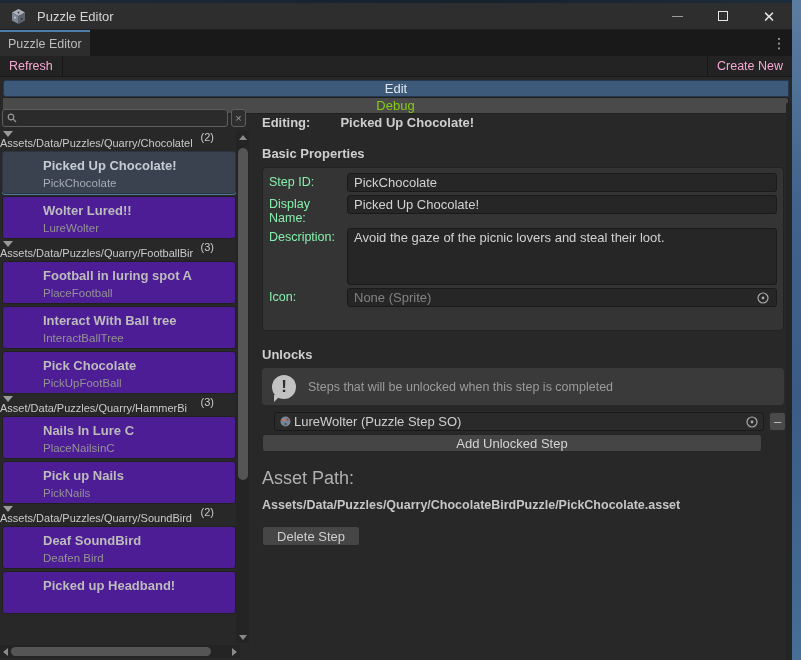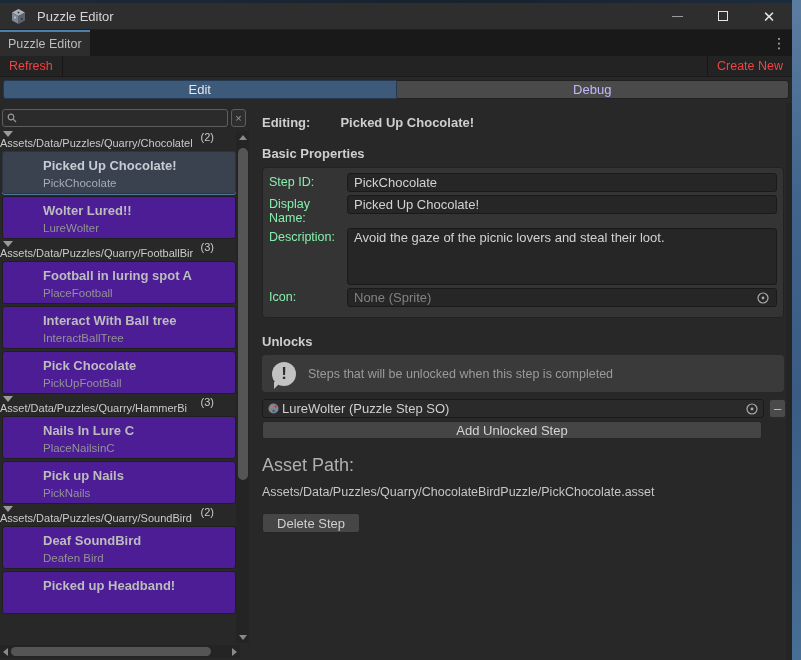--- a/index.html
+++ b/index.html
@@ -25,31 +25,31 @@
 
   
   .tabstrip { height:26px; background:#191919; display:flex; align-items:flex-end; position:relative; }
   .doc-tab { height:26px; width:90px; background:#2d2d2d; border-top:2px solid #4c7fae;
     display:flex; align-items:center; padding-left:8px; color:#bdbdbd; font-size:12.5px; }
   .kebab { position:absolute; right:4px; top:0; height:26px; width:18px; display:flex;
     align-items:center; justify-content:center; color:#c0c0c0; font-size:14px; letter-spacing:0; }
 
   
   .toolbar { height:21px; background:#232323; border-bottom:1px solid #191919;
-    display:flex; align-items:center; font-size:12.5px; color:#ef4444; }
+    display:flex; align-items:center; font-size:12.5px; color:#f9a8d4; }
   .tb-btn { height:100%; display:flex; align-items:center; padding:0 9px; }
   .tb-sep { width:1px; height:100%; background:#161616; }
   .tb-spacer { flex:1; }
 
   
-  .mode-tabs { display:flex; padding:3px 3px 0 3px; height:23px; }
+  .mode-tabs { display:flex; padding:3px 3px 0 3px; height:23px;flex-direction:column; }
   .mode-tab { flex:1; height:19px; display:flex; align-items:center; justify-content:center;
     font-size:13px; border:1px solid #202020; }
   .mode-edit { background:#3d5a7a; color:#e2e6ea; border-radius:3px 0 0 3px; border-color:#26384e; }
-  .mode-debug { background:#4a4a4a; color:#c4b5fd; border-radius:0 3px 3px 0; border-left:none; }
+  .mode-debug { background:#4a4a4a; color:#84cc16; border-radius:0 3px 3px 0; border-left:none; }
 
   
   .main { position:absolute; left:0; top:100px; right:0; bottom:0; display:flex; }
   .left-panel { width:250px; position:relative; flex:none; }
   .right-panel { flex:1; position:relative; padding:0 6px 0 12px; overflow:hidden; }
   .right-gutter { position:absolute; right:0; top:0; bottom:0; width:6px; background:#242424; }
 
   
   .search-row { position:absolute; left:2px; top:6px; right:4px; height:18px; display:flex; }
   .search-field { flex:1; height:18px; background:#2b2b2b; border:1px solid #5e5e5e;
@@ -102,33 +102,33 @@
   .field .obj-text { flex:1; }
   .picker { width:14px; height:14px; flex:none; }
   .helpbox { background:#3a3a3a; border-radius:4px; height:37px; display:flex; align-items:center;
     padding:0 10px; margin-right:2px; }
   .help-icon { width:24px; height:24px; border-radius:50%; background:#c2c2c2; color:#2c2c2c;
     font-weight:bold; font-size:17px; display:flex; align-items:center; justify-content:center;
     position:relative; flex:none; }
   .help-icon:after { content:""; position:absolute; left:2px; bottom:-3px; width:0; height:0;
     border-top:7px solid #c2c2c2; border-right:7px solid transparent; }
   .help-text { margin-left:12px; color:#9b9b9b; font-size:12.5px; }
-  .unlock-row { display:flex; margin-top:7px; align-items:center; }
+  .unlock-row { display:flex; margin-top:7px; align-items:center;margin-left:12px; }
   .unlock-field { display:flex; align-items:center; background:#2a2a2a; border:1px solid #1a1a1a;
     border-radius:3px; height:19px; padding:0 4px; flex:1; color:#cfcfcf; font-size:13px; }
   .so-icon { width:13px; height:13px; margin-right:2px; flex:none; }
   .unlock-text { flex:1; white-space:nowrap; overflow:hidden; }
   .minus-btn { width:17px; height:19px; margin-left:5px; background:#4a4a4a; border:1px solid #2a2a2a;
     border-radius:3px; color:#c8c8c8; display:flex; align-items:center; justify-content:center;
     font-size:13px; flex:none; }
   .add-btn { margin-top:3px; width:calc(100% - 24px); height:18px; background:#454545;
     border:1px solid #262626; border-radius:3px; color:#d4d4d4; font-size:13px;
     display:flex; align-items:center; justify-content:center; }
   .asset-path-label { margin-top:16px; color:#b0b0b0; font-size:18px; }
-  .asset-path-value { margin-top:9px; color:#c6c6c6; font-size:12.5px; }
+  .asset-path-value { margin-top:9px; color:#c6c6c6; font-size:12.5px;font-weight:bold; }
   .delete-btn { margin-top:14px; width:98px; height:20px; background:#464646; border:1px solid #262626;
     border-radius:3px; color:#cfcfcf; font-size:13px; display:flex; align-items:center; justify-content:center; }
 </style>
 </head>
 <body>
 
 <div class="topline"></div>
 <div class="right-strip"></div>
 
 <div class="window">
@@ -290,21 +290,21 @@
           <div class="field">PickChocolate</div>
         </div>
         <div class="prop-row">
           <div class="prop-label">Display Name:</div>
           <div class="field">Picked Up Chocolate!</div>
         </div>
         <div class="prop-row">
           <div class="prop-label">Description:</div>
           <div class="field textarea">Avoid the gaze of the picnic lovers and steal their loot.</div>
         </div>
-        <div class="prop-row" style="margin-bottom:4px">
+        <div class="prop-row" style="margin-bottom:17px">
           <div class="prop-label">Icon:</div>
           <div class="field object">
             <span class="obj-text">None (Sprite)</span>
             <svg class="picker" viewBox="0 0 14 14">
               <circle cx="7" cy="7" r="5" fill="none" stroke="#aaa" stroke-width="1.2"></circle>
               <circle cx="7" cy="7" r="1.4" fill="#aaa"></circle>
             </svg>
           </div>
         </div>
       </div>

